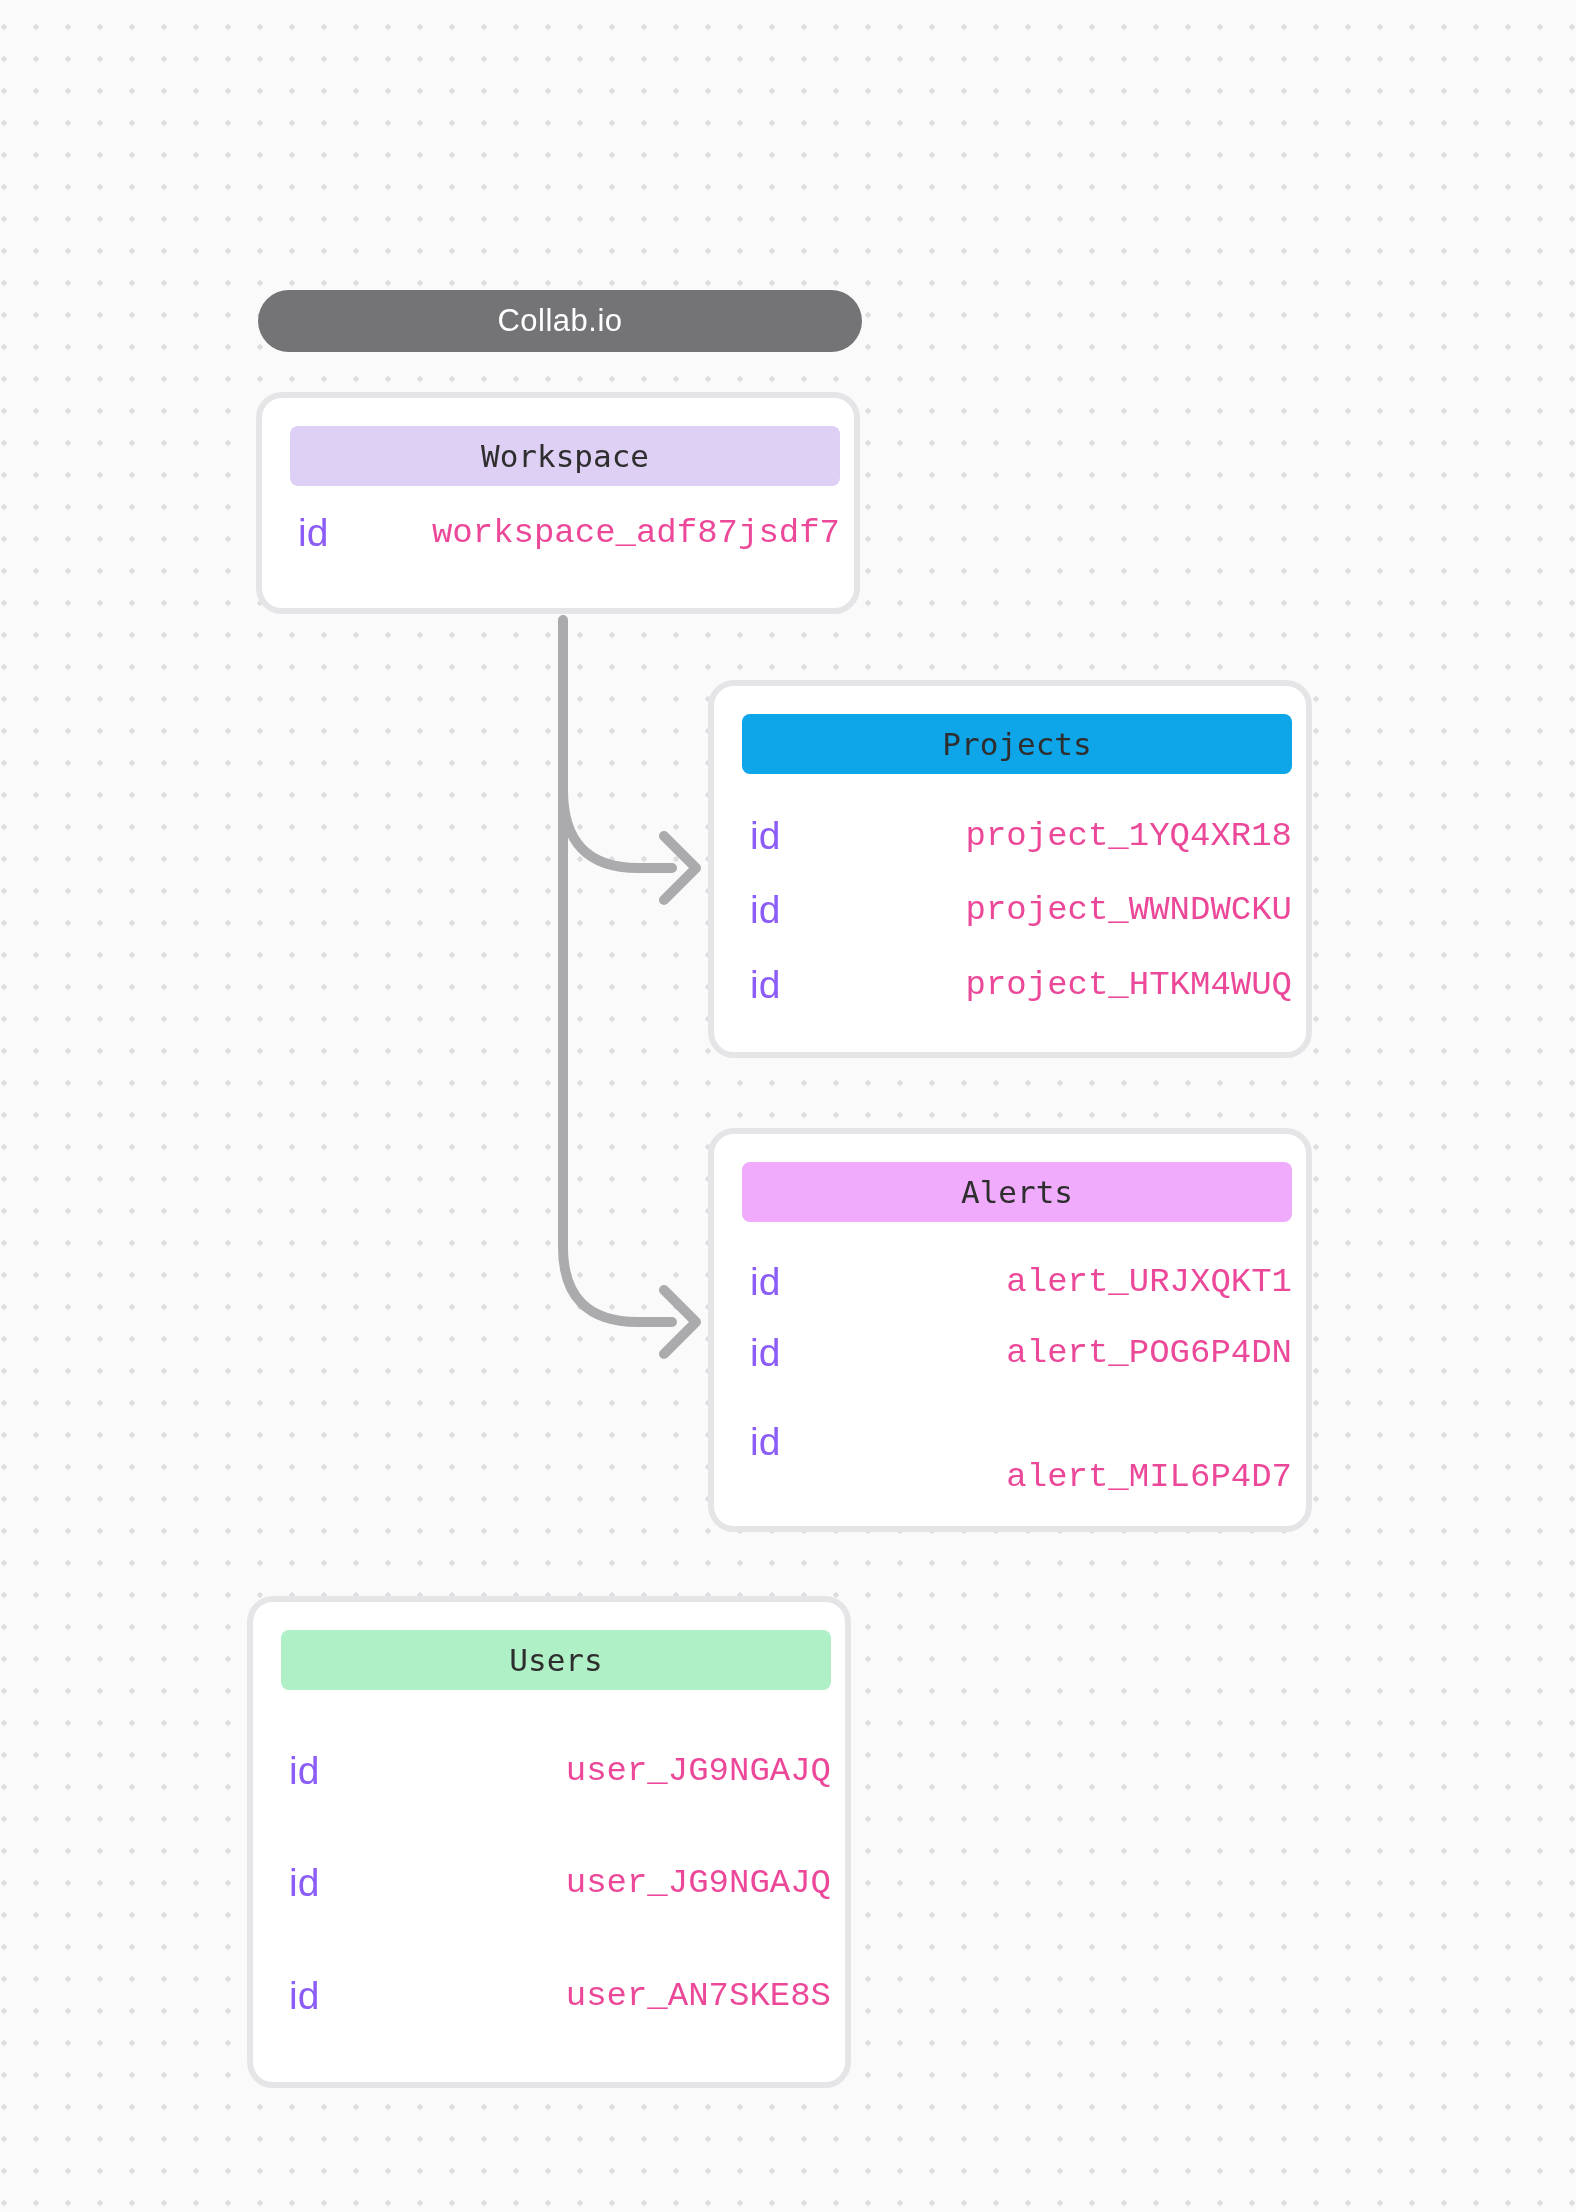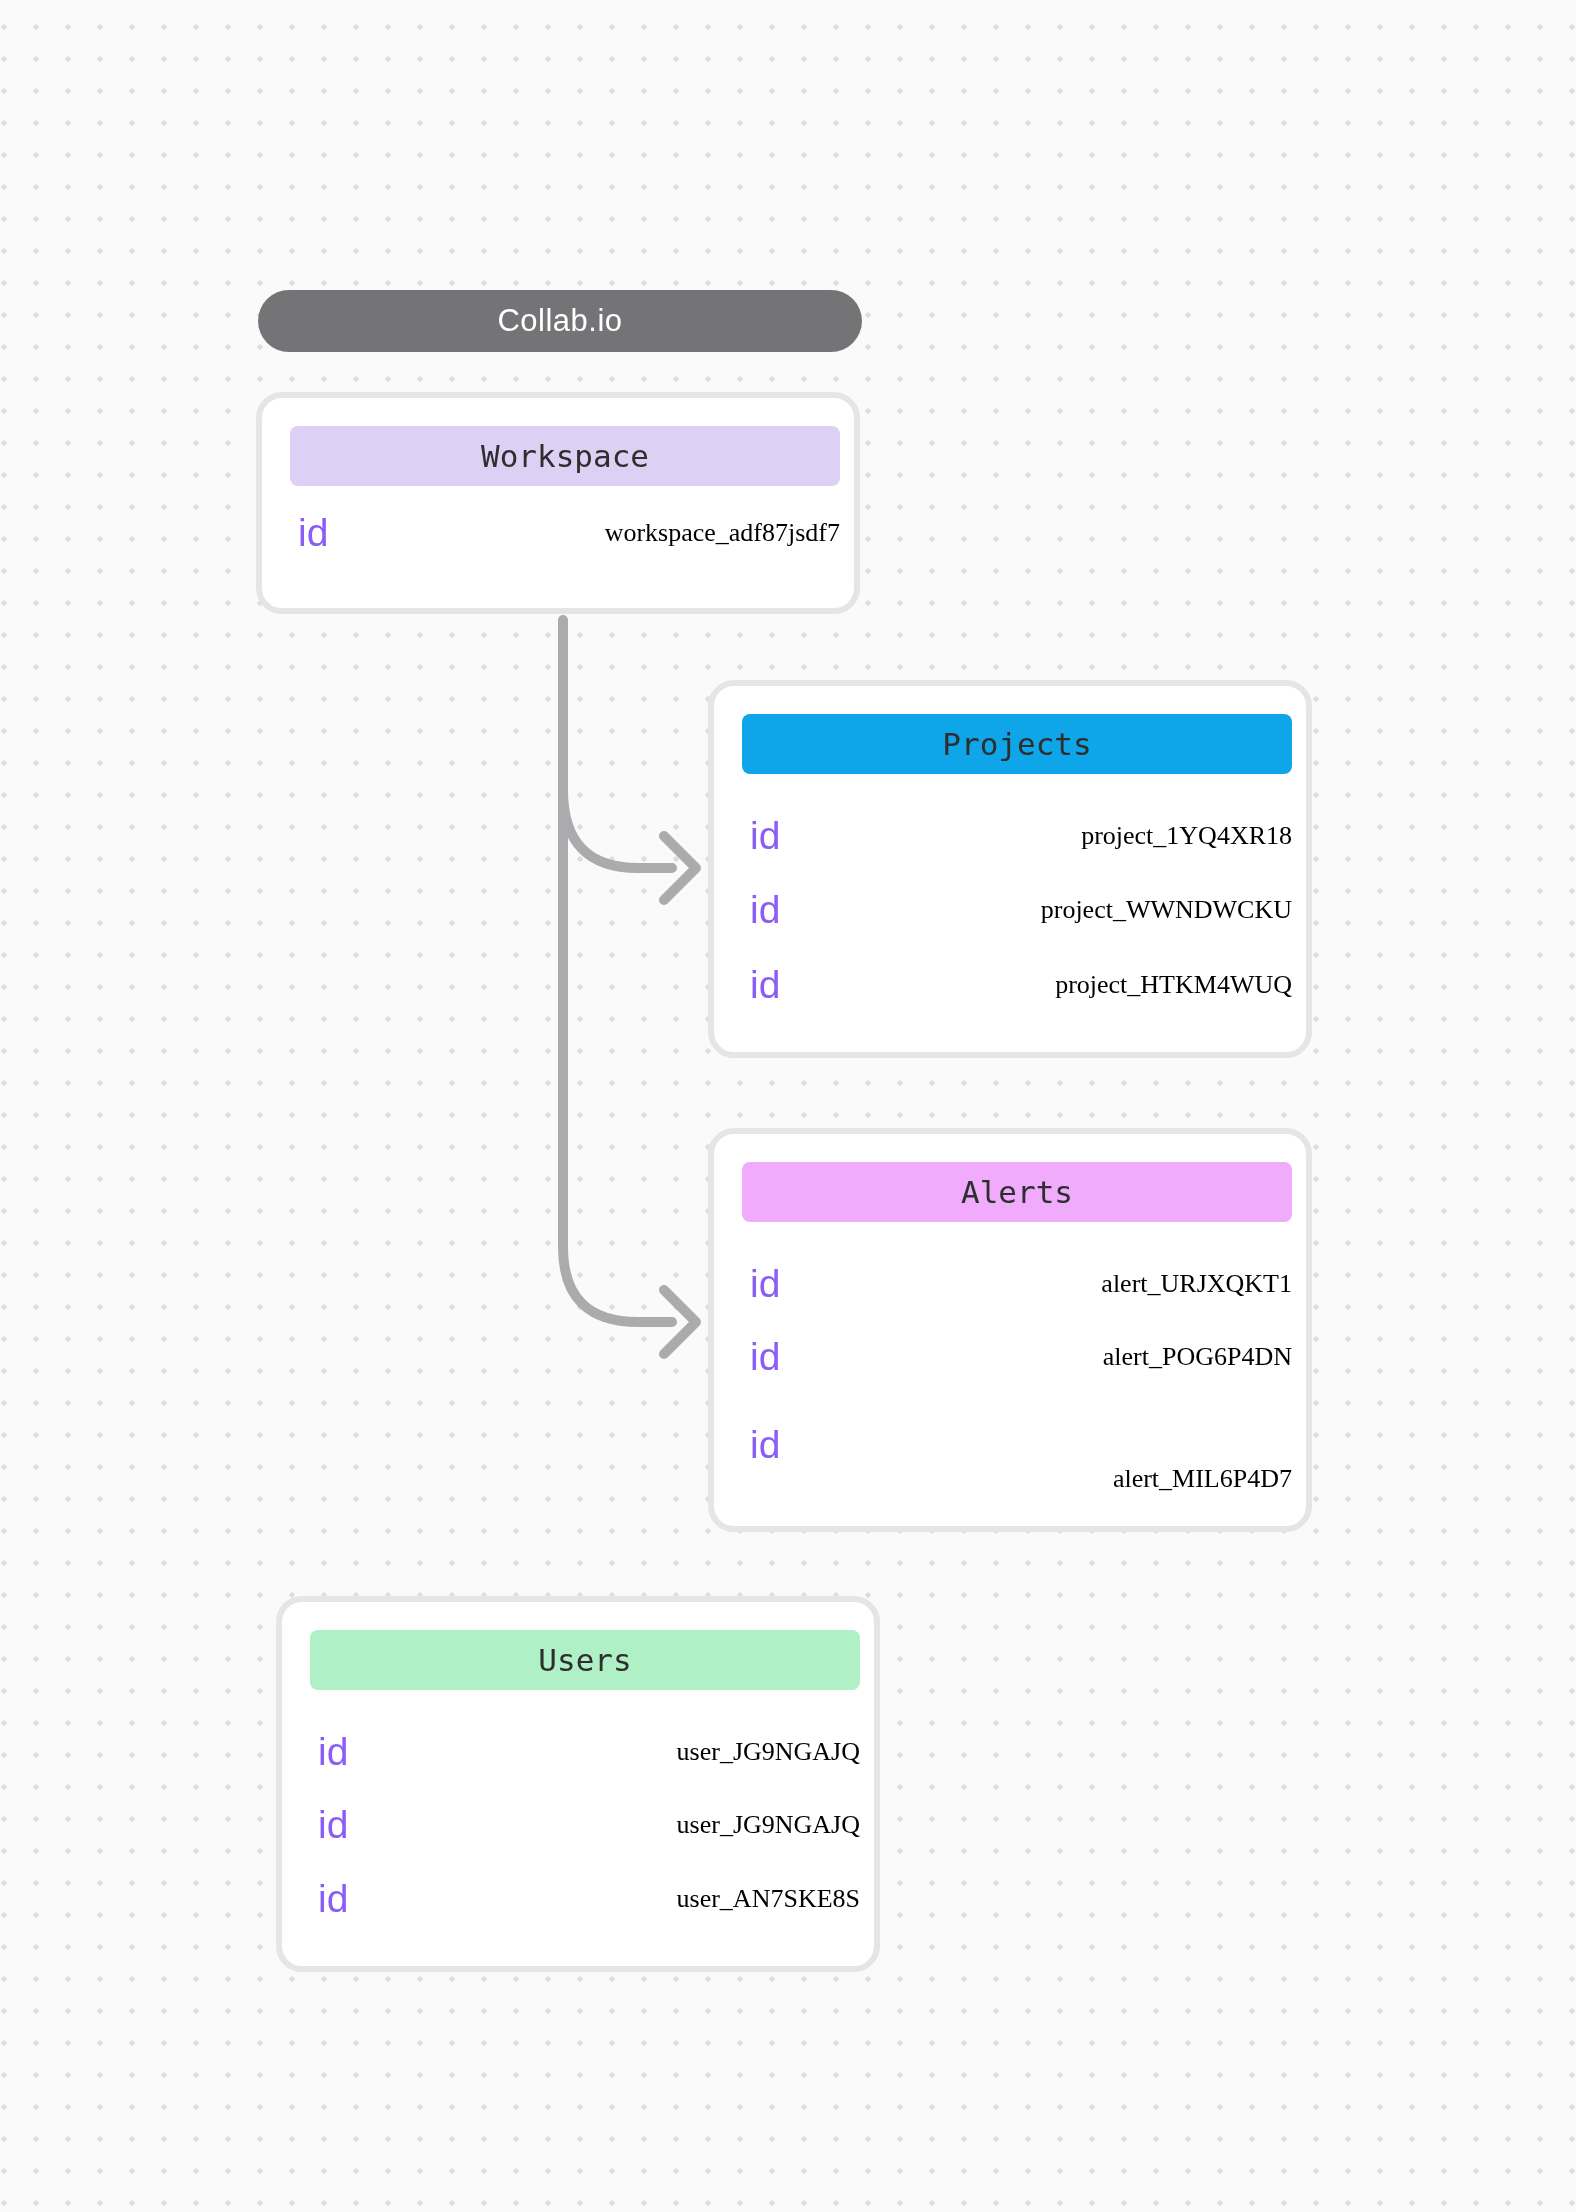--- a/index.html
+++ b/index.html
@@ -47,21 +47,21 @@
     border-radius: 26px;
     box-sizing: border-box;
     padding: 28px 14px 28px 28px;
     display: flex;
     flex-direction: column;
     z-index: 1;
   }
   .card-workspace { left: 256px; top: 392px;  height: 222px; }
   .card-projects  { left: 708px; top: 680px;  height: 378px; }
   .card-alerts    { left: 708px; top: 1128px; height: 404px; }
-  .card-users     { left: 276px; top: 1596px; height: 376px; text-align: right; }
+  .card-users     { left: 247px; top: 1596px; height: 492px; text-align: right; }
 
   .card-header {
     flex: none;
     height: 60px;
     border-radius: 8px;
     display: flex;
     align-items: center;
     justify-content: center;
     font-family: "DejaVu Sans Mono", monospace;
     font-size: 31px;
@@ -81,24 +81,24 @@
     align-items: center;
     justify-content: space-between;
   }
   .row .key {
     font-family: "Liberation Sans", sans-serif;
     font-size: 39px;
     color: #8b5cf6;
     padding-left: 8px;
   }
   .row .value {
-    font-family: Liberation Serif, serif;
-    font-size: 26px;
+    font-family: Liberation Mono, monospace;
+    font-size: 34px;
     font-weight: 500;
-    color: #000000;
+    color: #ec4899;
     white-space: nowrap;
   }
   .row .value.drop { transform: translateY(13px); margin-top: 43px; }
 </style>
 </head>
 <body>
 
 <div class="canvas">
 
   <svg class="connector-layer" viewBox="0 0 1576 2212" xmlns="http://www.w3.org/2000/svg">

